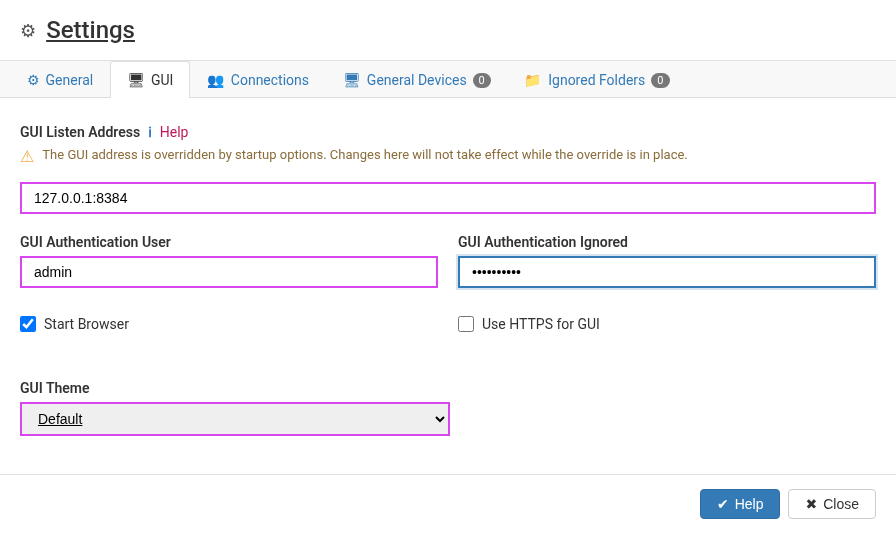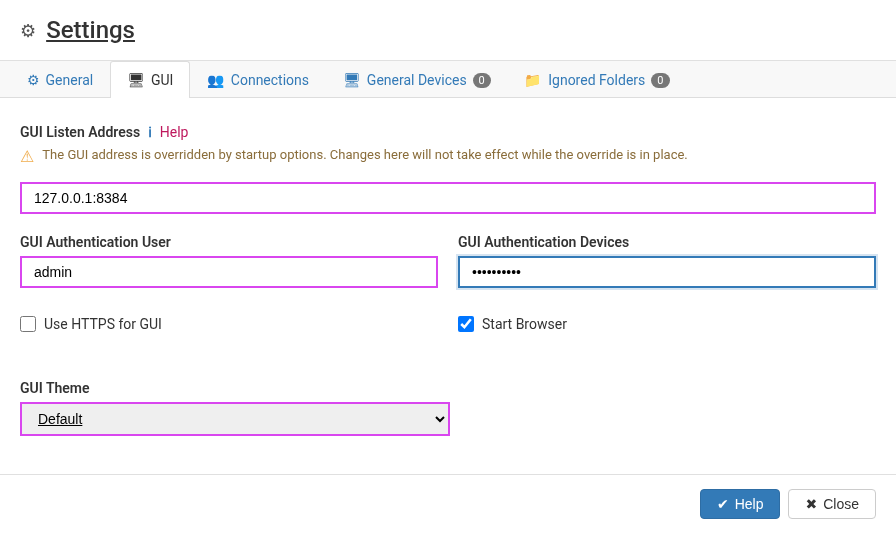--- a/index.html
+++ b/index.html
@@ -204,33 +204,33 @@
     </div>
     <input type="text" class="form-control" value="127.0.0.1:8384" style="">
   </div>
 
   <div class="two-col">
     <div>
       <div class="section-label">GUI Authentication User</div>
       <input type="text" class="form-control" value="admin" style="">
     </div>
     <div>
-      <div class="section-label">GUI Authentication Devices</div>
+      <div class="section-label">GUI Authentication Ignored</div>
       <input type="password" class="form-control" value="••••••••••" style="border-color: rgb(51, 122, 183); box-shadow: rgba(51, 122, 183, 0.2) 0px 0px 0px 2px;">
     </div>
   </div>
 
   <div class="two-col">
+    <div class="checkbox-row">
+      <input type="checkbox" id="start-browser" checked="" style="">
+      <label for="start-browser">Start Browser</label>
+    </div>
     <div class="checkbox-row">
       <input type="checkbox" id="use-https" style="">
       <label for="use-https">Use HTTPS for GUI</label>
-    </div>
-    <div class="checkbox-row">
-      <input type="checkbox" id="start-browser" checked="" style="">
-      <label for="start-browser">Start Browser</label>
     </div>
   </div>
 
   <div class="form-group">
     <div class="section-label">GUI Theme</div>
     <select class="form-control" style="max-width: 430px;">
       <option>Default</option>
       <option>Dark</option>
       <option>Light</option>
     </select>

